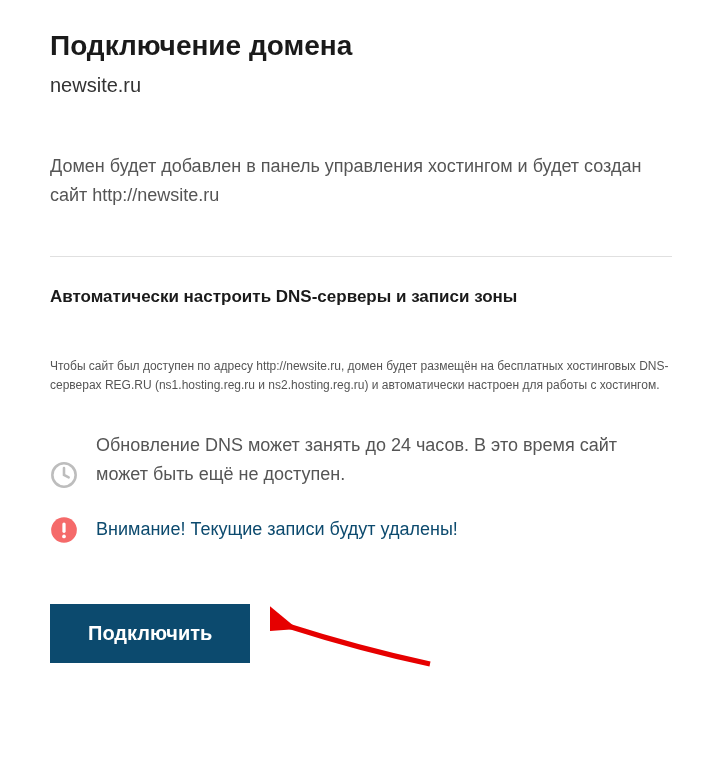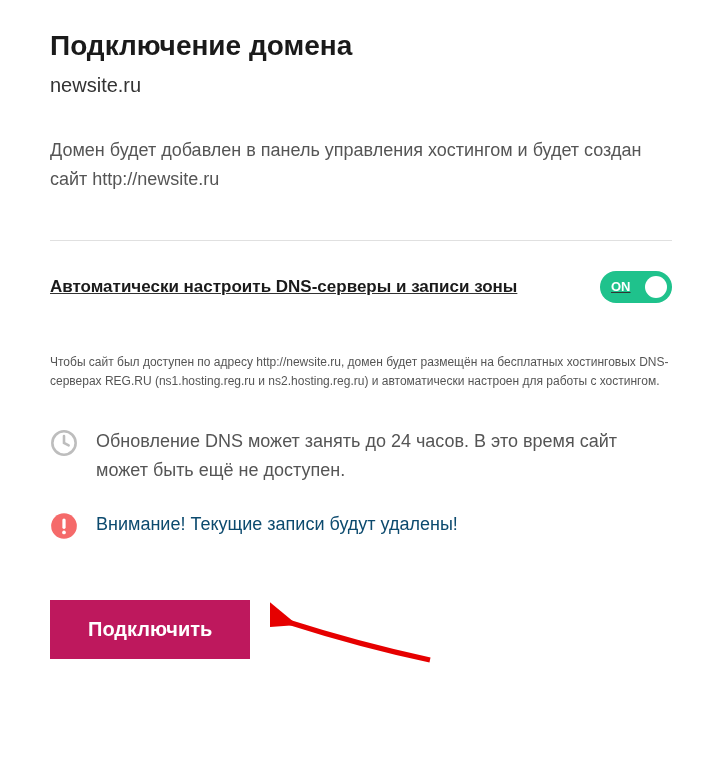--- a/index.html
+++ b/index.html
@@ -12,39 +12,38 @@
     }
     .title {
       font-size: 28px;
       font-weight: bold;
       color: #1a1a1a;
       margin-bottom: 12px;
     }
     .domain-name {
       font-size: 20px;
       color: #333;
-      margin-bottom: 39px;
+      margin-bottom: 55px;
     }
     .intro-text {
       font-size: 18px;
       color: #555;
       line-height: 1.6;
       margin-bottom: 46px;
     }
     .divider {
       border: none;
       border-top: 1px solid #e0e0e0;
       margin-bottom: 30px;
     }
     .toggle-row {
       display: flex;
       align-items: center;
       justify-content: space-between;
       margin-bottom: 50px;
-      text-decoration: underline;
     }
     .toggle-label {
       font-size: 17px;
       font-weight: bold;
       color: #1a1a1a;
     }
     .toggle {
       width: 72px;
       height: 32px;
       background: #1fc28c;
@@ -70,21 +69,21 @@
       top: 5px;
     }
     .dns-text {
       font-size: 12px;
       color: #555;
       line-height: 1.65;
       margin-bottom: 35px;
     }
     .note-row {
       display: flex;
-      align-items: flex-start;
+      align-items: flex-end;
       margin-bottom: 25px;
     }
     .note-icon {
       flex-shrink: 0;
       width: 28px;
       height: 28px;
       margin-right: 18px;
       margin-top: 2px;
     }
     .note-text {
@@ -97,21 +96,21 @@
       color: #0c4a6e;
       line-height: 1.6;
     }
     .action-row {
       margin-top: 50px;
       position: relative;
       display: flex;
       align-items: center;
     }
     .connect-btn {
-      background: #be185d;
+      background: #0c4a6e;
       color: #fff;
       border: none;
       font-size: 20px;
       font-weight: bold;
       padding: 18px 38px;
       cursor: pointer;
     }
     .arrow-svg {
       margin-left: 20px;
     }
@@ -121,24 +120,20 @@
 
 <h1 class="title">Подключение домена</h1>
 <div class="domain-name">newsite.ru</div>
 
 <p class="intro-text">Домен будет добавлен в панель управления хостингом и будет создан сайт http://newsite.ru</p>
 
 <hr class="divider">
 
 <div class="toggle-row">
   <div class="toggle-label">Автоматически настроить DNS-серверы и записи зоны</div>
-  <div class="toggle">
-    <span class="toggle-text">ON</span>
-    <span class="toggle-knob"></span>
-  </div>
 </div>
 
 <p class="dns-text">Чтобы сайт был доступен по адресу http://newsite.ru, домен будет размещён на бесплатных хостинговых DNS-серверах REG.RU (ns1.hosting.reg.ru и ns2.hosting.reg.ru) и автоматически настроен для работы с хостингом.</p>
 
 <div class="note-row">
   <span class="note-icon">
     <svg viewBox="0 0 24 24" width="28" height="28" fill="none" stroke="#bdbdbd" stroke-width="2.2">
       <circle cx="12" cy="12" r="10"></circle>
       <path d="M12 6 L12 12 L16 14" stroke-linecap="round"></path>
     </svg>

